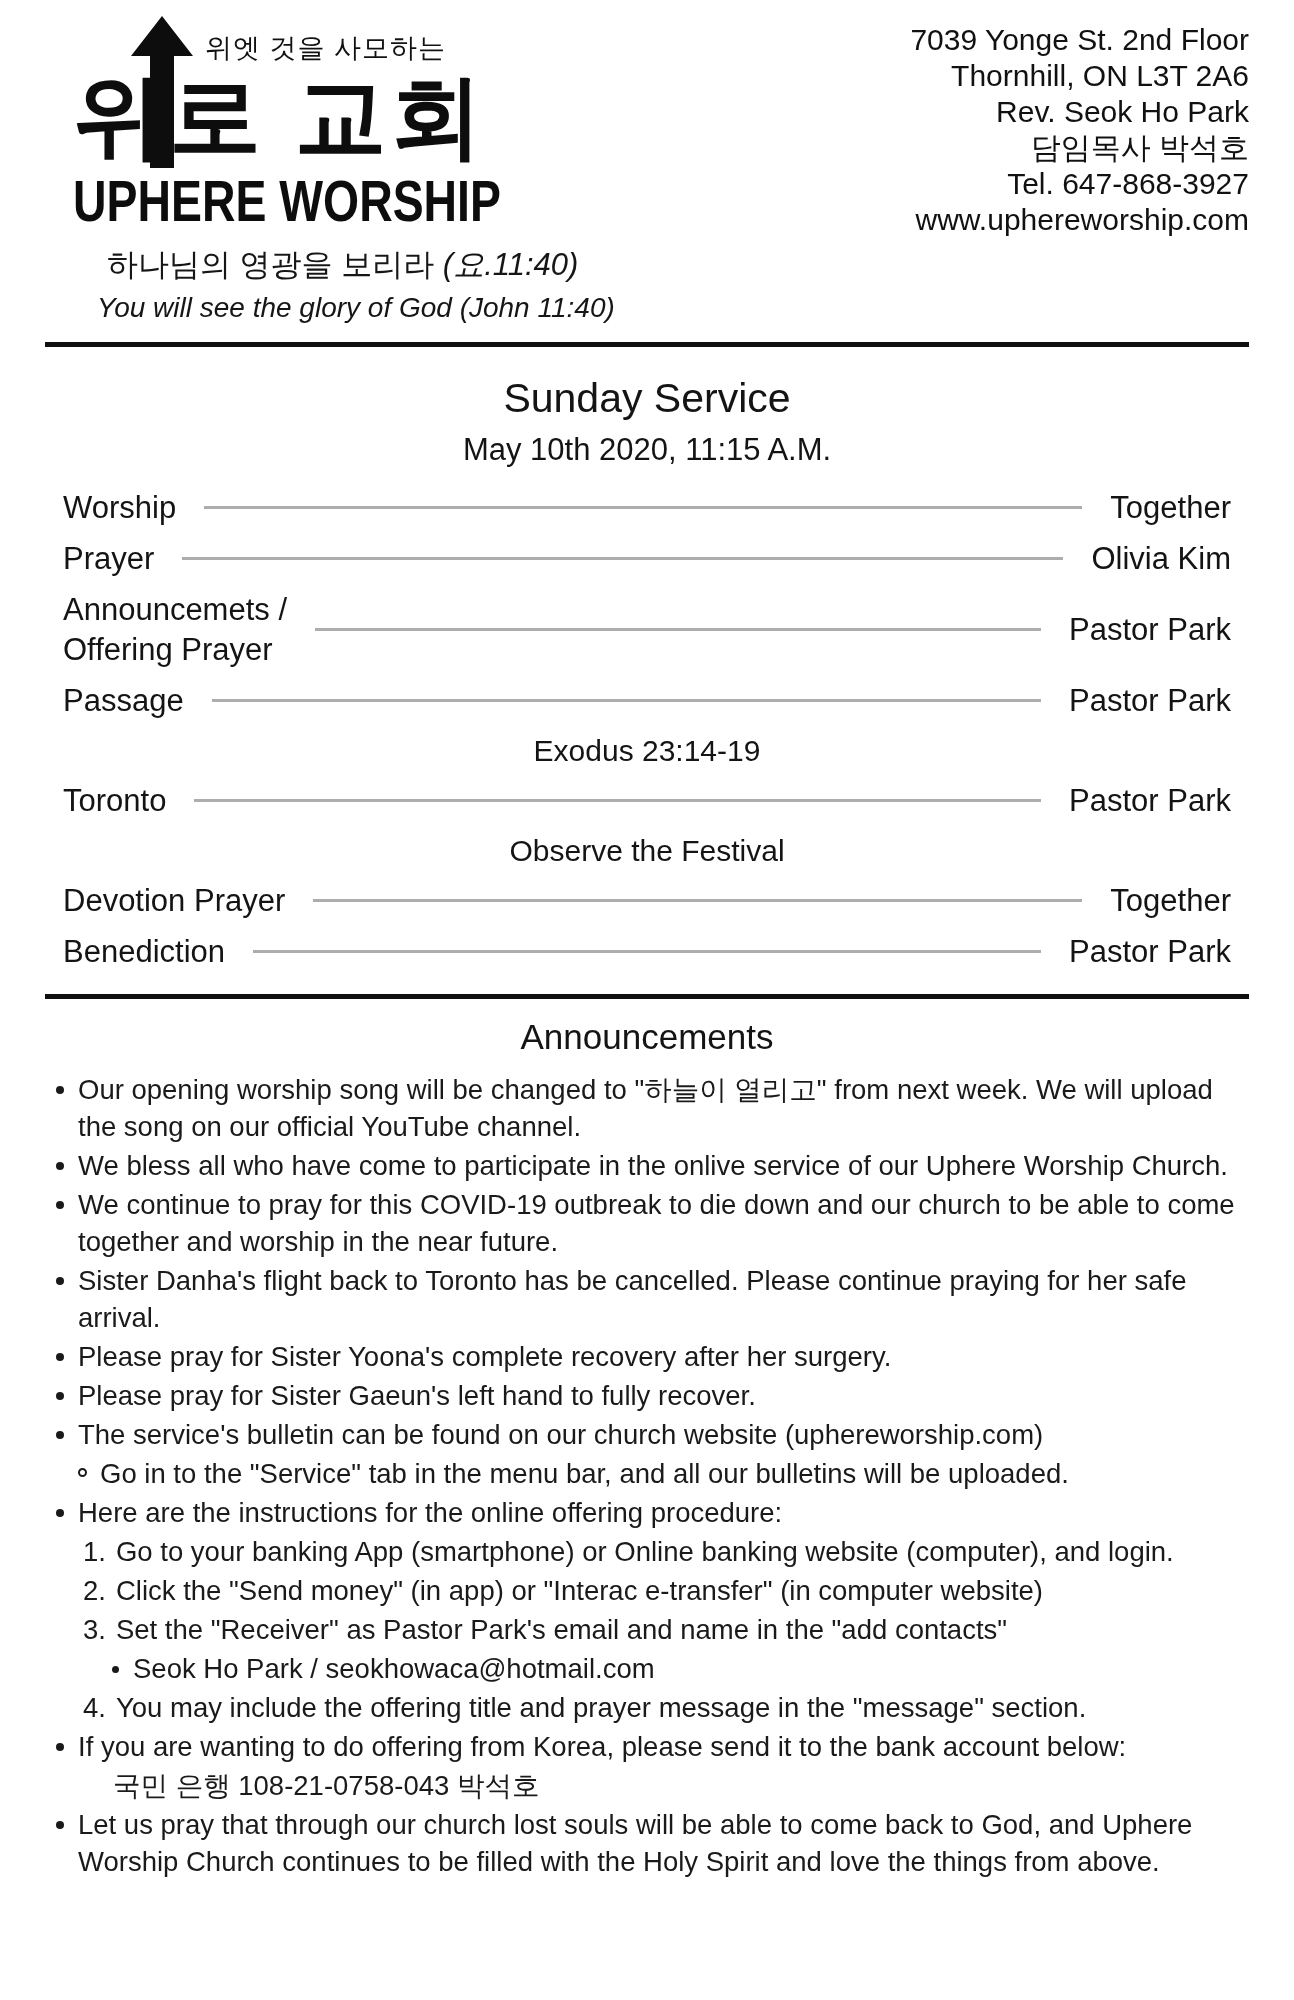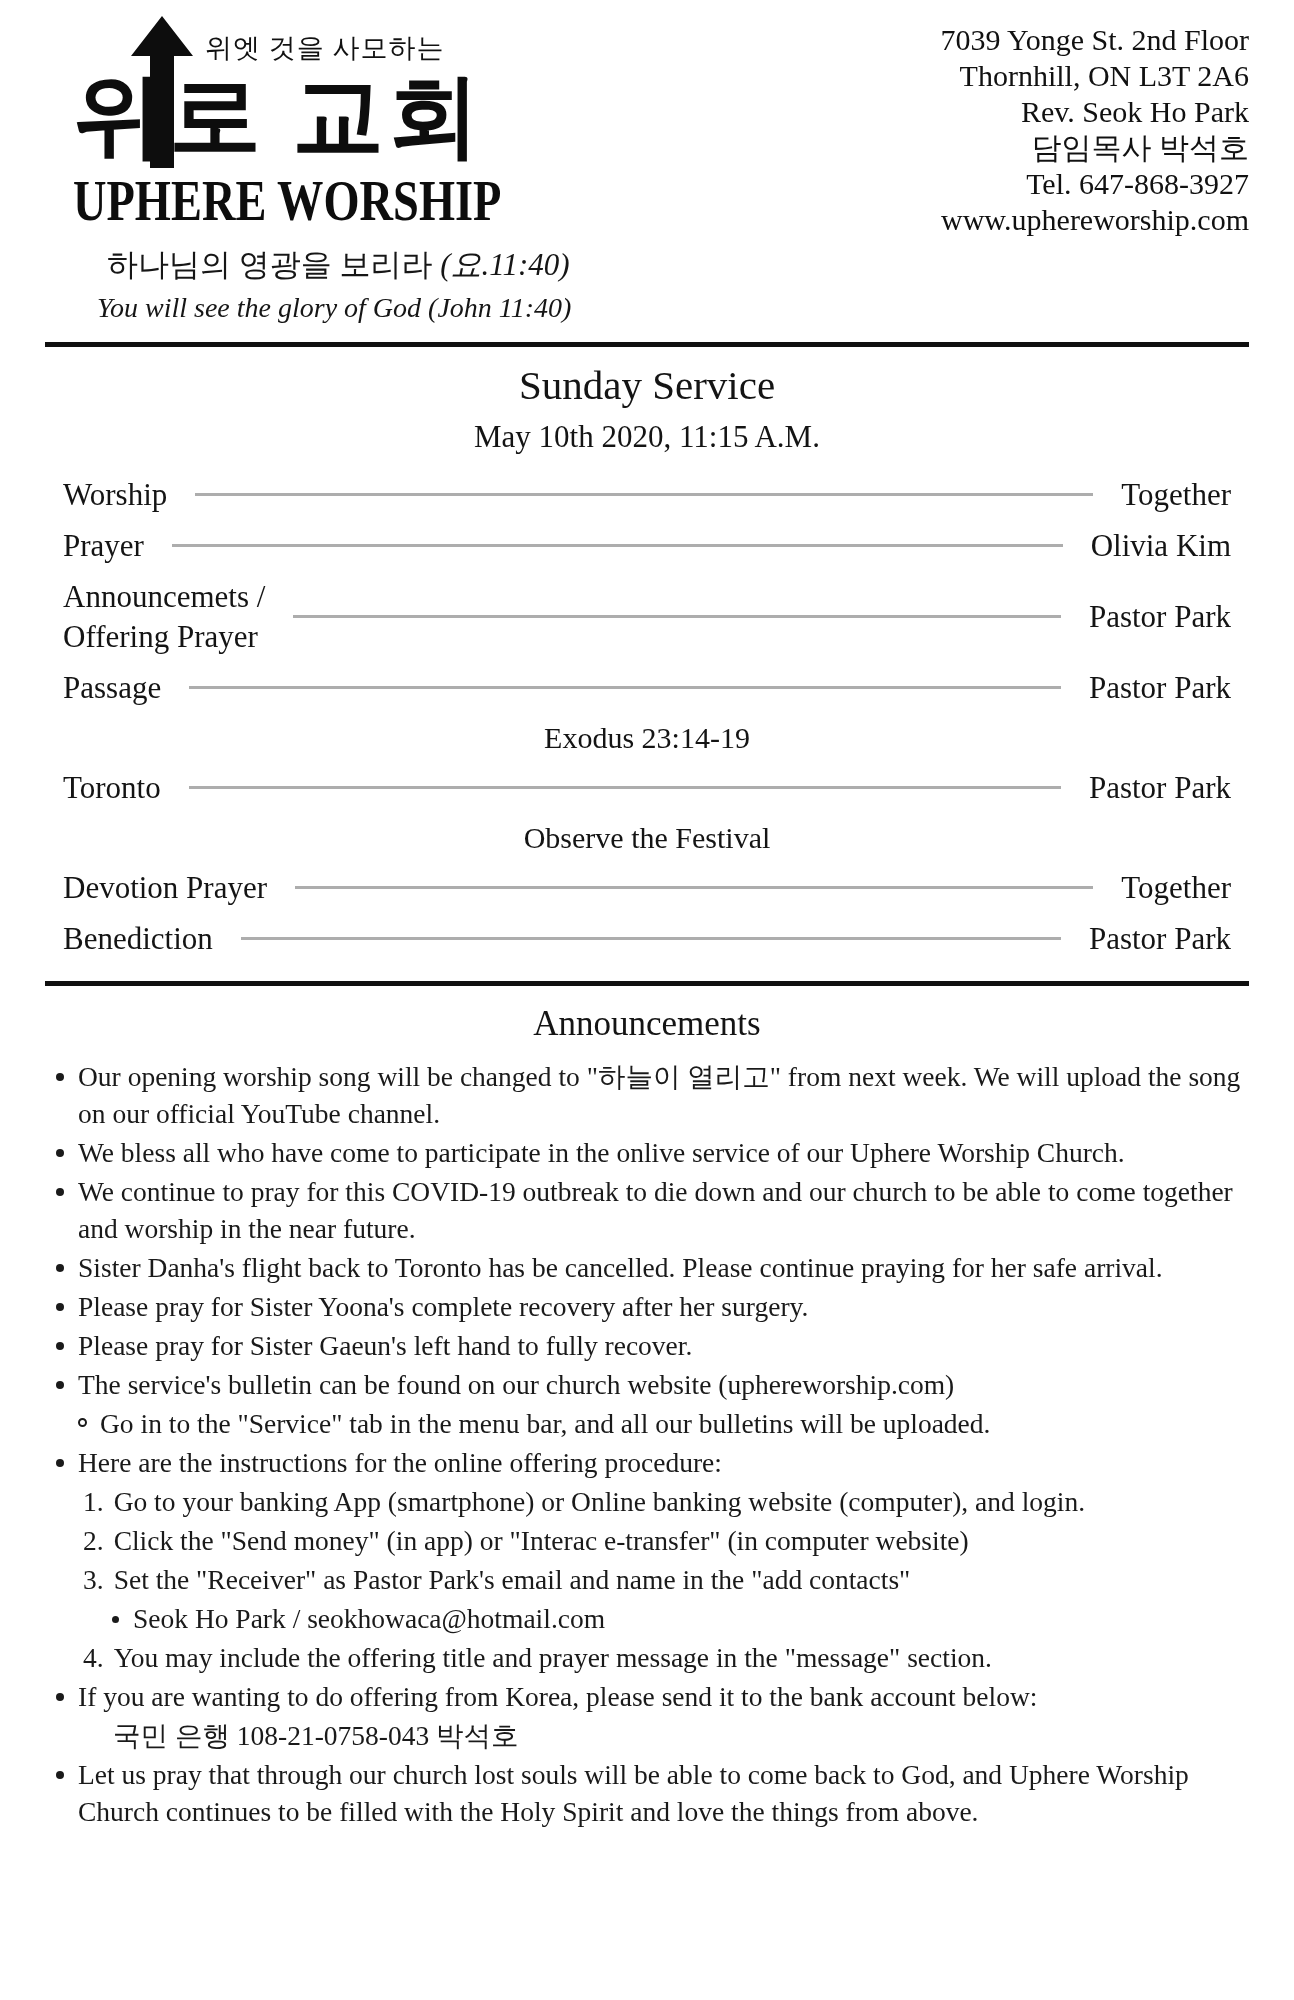--- a/index.html
+++ b/index.html
@@ -3,21 +3,21 @@
 <meta charset="utf-8">
 <style>
   * { margin: 0; padding: 0; box-sizing: border-box; }
   html, body { background: #ffffff; }
   .page {
     position: relative;
     width: 1294px;
     height: 1887px;
     background: #ffffff;
     color: #1c1c1c;
-    font-family: Liberation Serif, serif;
+    font-family: Liberation Sans, sans-serif;
     overflow: hidden;
   }
   .content { padding: 16px 45px 0 45px; }
 
   
   .header { display: flex; justify-content: space-between; align-items: flex-start; }
   .logo-block { position: relative; width: 600px; padding-top: 6px; }
   .logo-arrow { position: absolute; left: 86px; top: 0px; z-index: 2; }
   .logo-small-tagline {
     font-size: 27px; color: #111; margin-left: 160px; margin-top: 8px;
@@ -39,21 +39,21 @@
   .logo-en-verse { font-size: 28px; font-style: italic; margin-left: 52px; margin-top: 6px; color: #161616; }
 
   .contact-block { text-align: right; font-size: 30px; line-height: 36px; padding-top: 6px; color: #111; }
   .contact-block div { margin-bottom: 0px; }
 
   
   .divider { border-top: 5px solid #101010; margin-top: 18px; }
   .divider-2 { border-top: 5px solid #101010; margin-top: 22px; }
 
   
-  .svc-title { text-align: center; font-size: 41px; margin-top: 14px; color: #141414; }
+  .svc-title { text-align: center; font-size: 41px; margin-top: 28px; color: #141414; }
   .svc-date { text-align: center; font-size: 31px; margin-top: 10px; color: #141414; }
   .svc-list { margin-top: 20px; padding: 0 18px 0 18px; }
   .svc-row { display: flex; align-items: center; font-size: 31px; margin-bottom: 11px; color: #141414; }
   .svc-label { white-space: nowrap; line-height: 40px; }
   .svc-line { flex: 1 1 auto; border-top: 3px solid #adadad; margin: 0 28px; }
   .svc-person { white-space: nowrap; line-height: 40px; }
   .svc-note { text-align: center; font-size: 30px; margin: 0 0 11px 0; line-height: 38px; color: #141414; }
 
   
   .ann-title { text-align: center; font-size: 35px; margin-top: 18px; color: #141414; }

